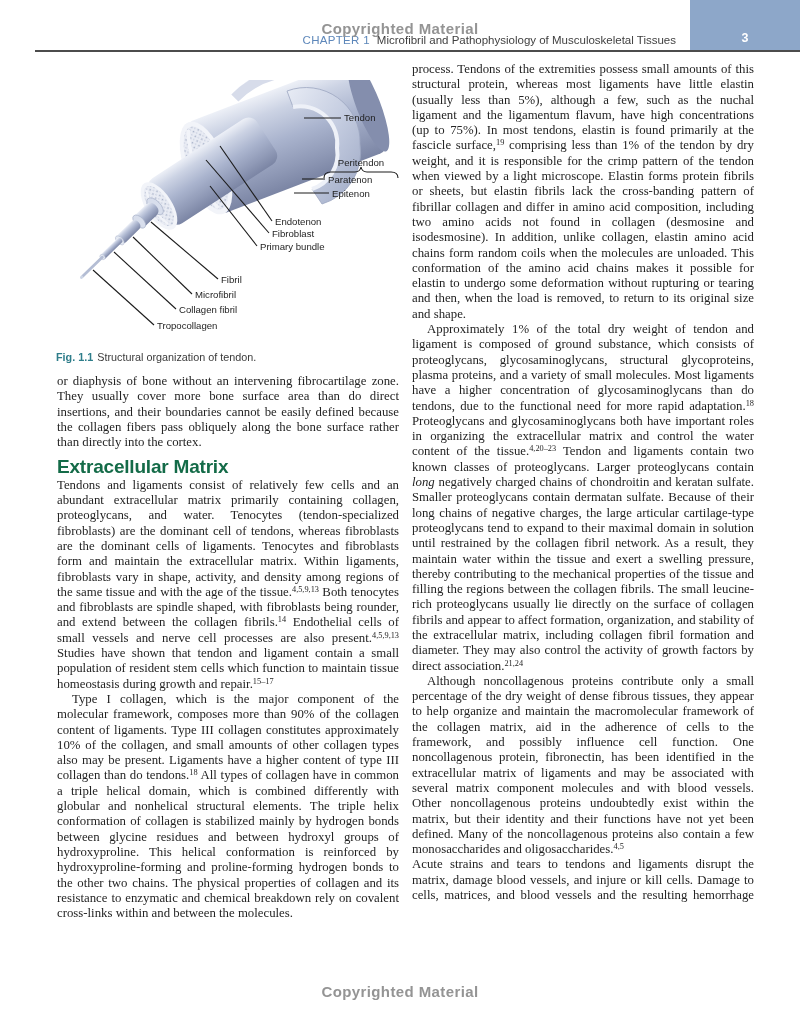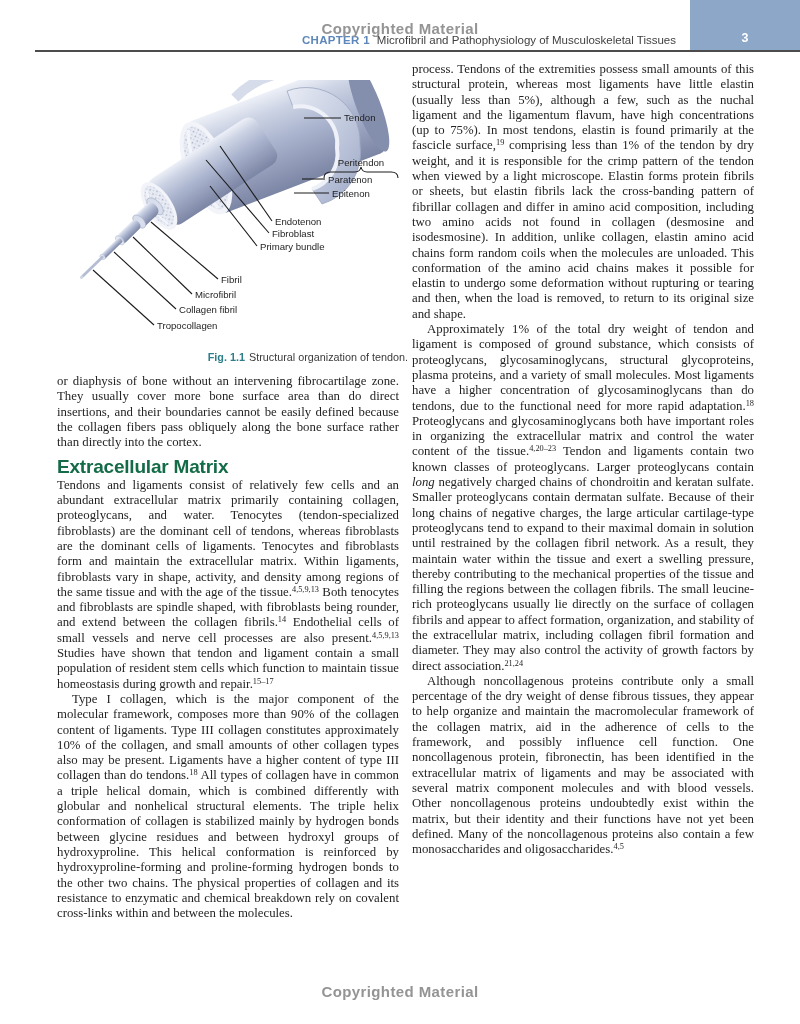--- a/index.html
+++ b/index.html
@@ -20,29 +20,29 @@
     font-family:"Liberation Sans", sans-serif;font-weight:bold;font-size:15px;
     color:var(--watermark_gray);letter-spacing:0.4px;z-index:5;pointer-events:none;
   }
   .wm-top{top:20px;}
   .wm-bottom{top:983px;}
   .header-rule{position:absolute;top:50px;left:35px;right:0;height:2px;background:var(--rule_gray);}
   .header-text{
     position:absolute;top:34px;right:124px;white-space:nowrap;
     font-family:"Liberation Sans", sans-serif;font-size:11.5px;color:#3f3f3f;
   }
-  .chapter-label{color:var(--chapter_blue);font-weight:bold;letter-spacing:0.3px;margin-right:7px;margin-top:38px;}
+  .chapter-label{color:var(--chapter_blue);font-weight:normal;letter-spacing:0.3px;margin-right:7px;margin-top:38px;}
   .page-box{
     position:absolute;top:0;right:0;width:110px;height:50px;background:var(--pagebox_blue);
     color:#ffffff;font-family:"Liberation Sans", sans-serif;font-weight:bold;font-size:12.5px;
     display:flex;align-items:flex-end;justify-content:center;padding-bottom:5px;box-sizing:border-box;
   }
   .figure{position:absolute;left:56px;top:80px;width:352px;}
   .fig-caption{
-    text-align:right;font-family:"Liberation Sans", sans-serif;font-size:10.8px;color:#3a3a3a;margin-top:1px;
+    text-align:left;font-family:"Liberation Sans", sans-serif;font-size:10.8px;color:#3a3a3a;margin-top:1px;
   }
   .fig-caption .fig-label{color:var(--fig_teal);font-weight:bold;margin-right:4px;}
   .col{
     position:absolute;width:342px;font-size:12.8px;line-height:15.3px;
     text-align:justify;color:#242424;
   }
   .col-left{left:57px;top:374px;}
   .col-right{left:412px;top:62px;}
   .col p{margin:0;}
   .col p.indent{text-indent:15px;}
@@ -165,15 +165,16 @@
   <p>or diaphysis of bone without an intervening fibrocartilage zone. They usually cover more bone surface area than do direct insertions, and their boundaries cannot be easily defined because the collagen fibers pass obliquely along the bone surface rather than directly into the cortex.</p>
   <h2 class="sec">Extracellular Matrix</h2>
   <p>Tendons and ligaments consist of relatively few cells and an abundant extracellular matrix primarily containing collagen, proteoglycans, and water. Tenocytes (tendon-specialized fibroblasts) are the dominant cell of tendons, whereas fibroblasts are the dominant cells of ligaments. Tenocytes and fibroblasts form and maintain the extracellular matrix. Within ligaments, fibroblasts vary in shape, activity, and density among regions of the same tissue and with the age of the tissue.<sup>4,5,9,13</sup> Both tenocytes and fibroblasts are spindle shaped, with fibroblasts being rounder, and extend between the collagen fibrils.<sup>14</sup> Endothelial cells of small vessels and nerve cell processes are also present.<sup>4,5,9,13</sup> Studies have shown that tendon and ligament contain a small population of resident stem cells which function to maintain tissue homeostasis during growth and repair.<sup>15–17</sup></p>
   <p class="indent">Type I collagen, which is the major component of the molecular framework, composes more than 90% of the collagen content of ligaments. Type III collagen constitutes approximately 10% of the collagen, and small amounts of other collagen types also may be present. Ligaments have a higher content of type III collagen than do tendons.<sup>18</sup> All types of collagen have in common a triple helical domain, which is combined differently with globular and nonhelical structural elements. The triple helix conformation of collagen is stabilized mainly by hydrogen bonds between glycine residues and between hydroxyl groups of hydroxyproline. This helical conformation is reinforced by hydroxyproline-forming and proline-forming hydrogen bonds to the other two chains. The physical properties of collagen and its resistance to enzymatic and chemical breakdown rely on covalent cross-links within and between the molecules.</p>
 </div>
 
 <div class="col col-right">
   <p>process. Tendons of the extremities possess small amounts of this structural protein, whereas most ligaments have little elastin (usually less than 5%), although a few, such as the nuchal ligament and the ligamentum flavum, have high concentrations (up to 75%). In most tendons, elastin is found primarily at the fascicle surface,<sup>19</sup> comprising less than 1% of the tendon by dry weight, and it is responsible for the crimp pattern of the tendon when viewed by a light microscope. Elastin forms protein fibrils or sheets, but elastin fibrils lack the cross-banding pattern of fibrillar collagen and differ in amino acid composition, including two amino acids not found in collagen (desmosine and isodesmosine). In addition, unlike collagen, elastin amino acid chains form random coils when the molecules are unloaded. This conformation of the amino acid chains makes it possible for elastin to undergo some deformation without rupturing or tearing and then, when the load is removed, to return to its original size and shape.</p>
   <p class="indent">Approximately 1% of the total dry weight of tendon and ligament is composed of ground substance, which consists of proteoglycans, glycosaminoglycans, structural glycoproteins, plasma proteins, and a variety of small molecules. Most ligaments have a higher concentration of glycosaminoglycans than do tendons, due to the functional need for more rapid adaptation.<sup>18</sup> Proteoglycans and glycosaminoglycans both have important roles in organizing the extracellular matrix and control the water content of the tissue.<sup>4,20–23</sup> Tendon and ligaments contain two known classes of proteoglycans. Larger proteoglycans contain <i>long</i> negatively charged chains of chondroitin and keratan sulfate. Smaller proteoglycans contain dermatan sulfate. Because of their long chains of negative charges, the large articular cartilage-type proteoglycans tend to expand to their maximal domain in solution until restrained by the collagen fibril network. As a result, they maintain water within the tissue and exert a swelling pressure, thereby contributing to the mechanical properties of the tissue and filling the regions between the collagen fibrils. The small leucine-rich proteoglycans usually lie directly on the surface of collagen fibrils and appear to affect formation, organization, and stability of the extracellular matrix, including collagen fibril formation and diameter. They may also control the activity of growth factors by direct association.<sup>21,24</sup></p>
   <p class="indent">Although noncollagenous proteins contribute only a small percentage of the dry weight of dense fibrous tissues, they appear to help organize and maintain the macromolecular framework of the collagen matrix, aid in the adherence of cells to the framework, and possibly influence cell function. One noncollagenous protein, fibronectin, has been identified in the extracellular matrix of ligaments and may be associated with several matrix component molecules and with blood vessels. Other noncollagenous proteins undoubtedly exist within the matrix, but their identity and their functions have not yet been defined. Many of the noncollagenous proteins also contain a few monosaccharides and oligosaccharides.<sup>4,5</sup></p>
+  <p class="runover">Acute strains and tears to tendons and ligaments disrupt the matrix, damage blood vessels, and injure or kill cells. Damage to cells, matrices, and blood vessels and the resulting hemorrhage</p>
 </div>
 
 <div class="wm wm-bottom">Copyrighted Material</div>
 
 </body></html>

